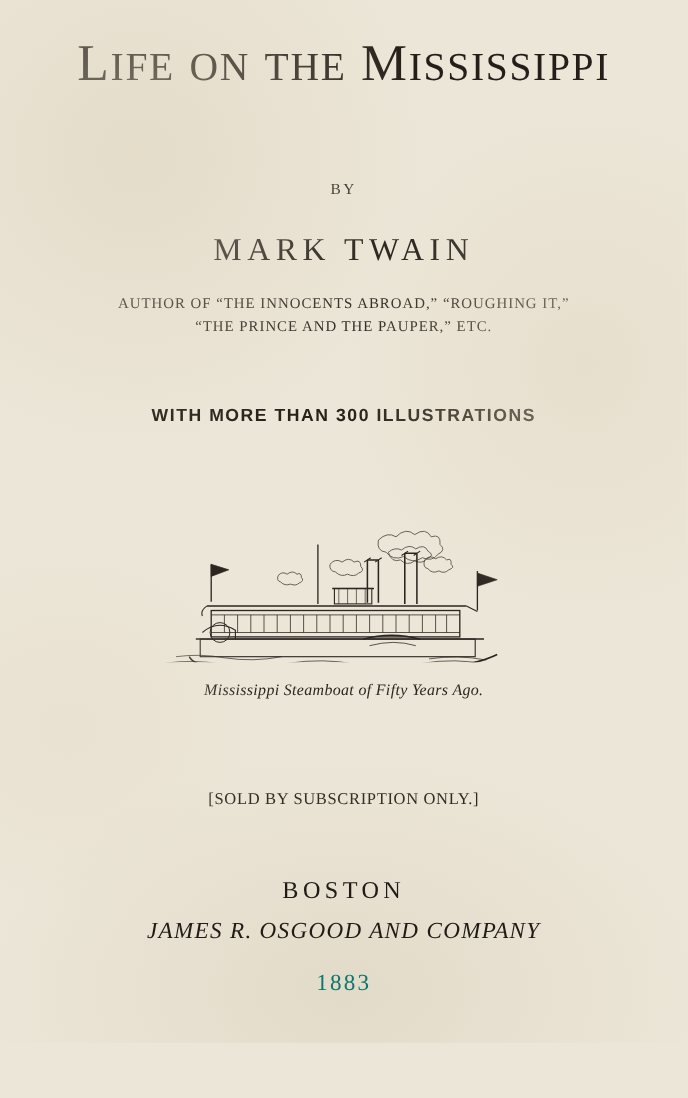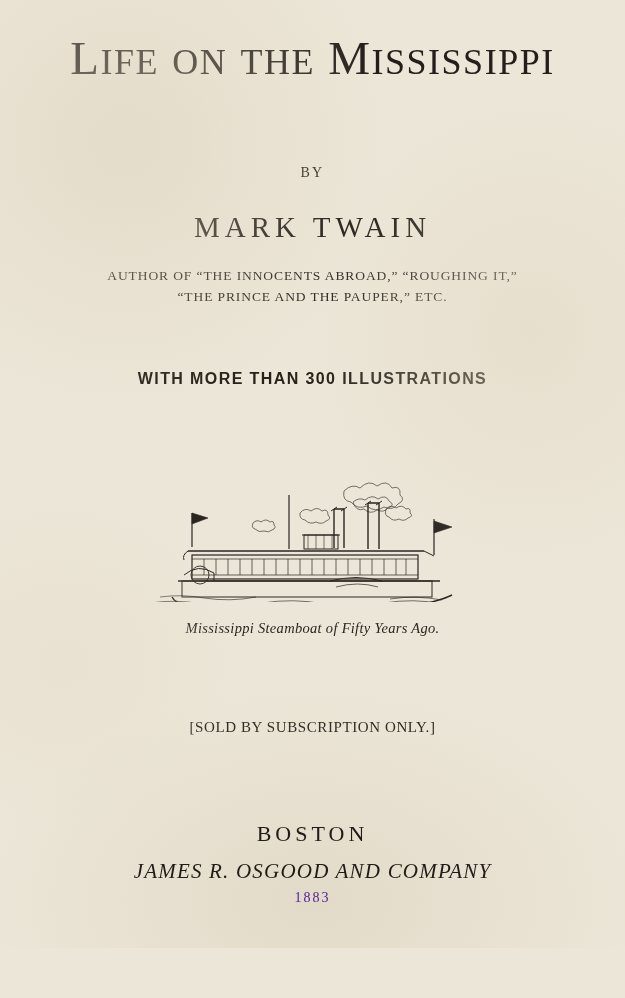--- a/index.html
+++ b/index.html
@@ -123,24 +123,24 @@
     color: #201b16;
   }
   .publisher {
     margin-top: 12px;
     font-size: 21px;
     letter-spacing: 1.2px;
     color: #201b16;
     font-style: italic;
   }
   .year {
-    margin-top: 6px;
-    font-size: 14px;
+    margin-top: 22px;
+    font-size: 21px;
     letter-spacing: 2px;
-    color: #4c1d95;
+    color: #0f766e;
   }
 </style>
 </head>
 <body>
 
 <div class="page">
   <div class="paper-texture"></div>
 
   <h1 class="title">
     <span class="cap">L</span><span class="sc">IFE</span>

